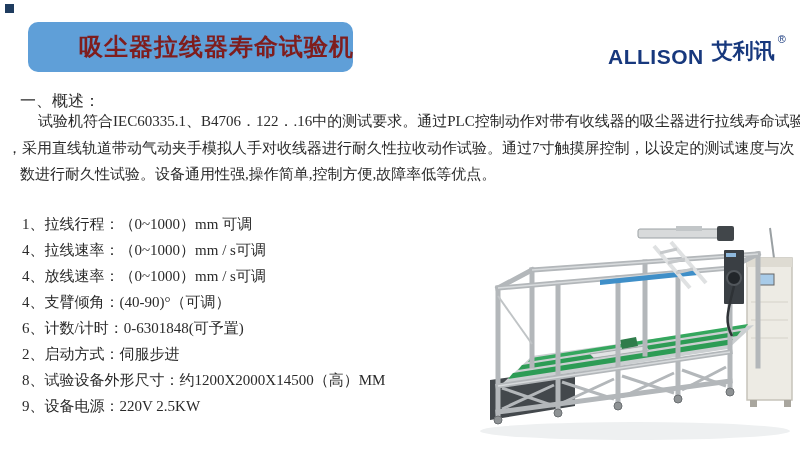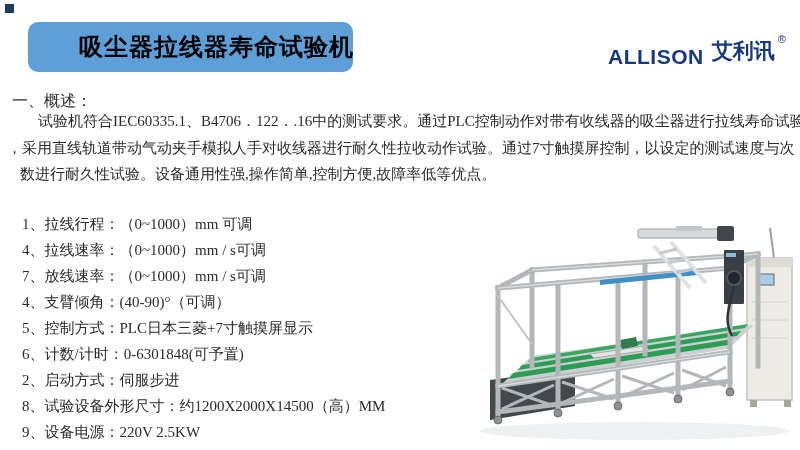--- a/index.html
+++ b/index.html
@@ -1,27 +1,27 @@
 <!DOCTYPE html>
 <html lang="zh"><head>
 <meta charset="utf-8">
 <style>
   html,body{margin:0;padding:0;background:#fff;}
   .page{position:relative;width:800px;height:450px;background:#ffffff;overflow:hidden;
         font-family:"Liberation Serif","DejaVu Serif",serif;color:#2a2a2a;}
   .corner-square{position:absolute;left:5px;top:4px;width:9px;height:9px;background:#1f3c5f;}
   .title-bar{position:absolute;left:28px;top:22px;width:325px;height:50px;background:#5f9fd8;
              border-radius:10px;display:flex;align-items:center;box-sizing:border-box;padding-left:17px;}
-  .title-text{font-size:24px;font-weight:bold;color:#000000;letter-spacing:1px;white-space:nowrap;padding-left:34px;}
+  .title-text{font-size:24px;font-weight:bold;color:#7f1d1d;letter-spacing:1px;white-space:nowrap;padding-left:34px;}
   .logo{position:absolute;left:608px;top:40px;display:flex;align-items:flex-start;color:#17387d;
         font-family:"Liberation Sans","DejaVu Sans",sans-serif;}
   .logo-en{font-size:21px;font-weight:800;letter-spacing:0.5px;line-height:22px;margin-top:6px;}
   .logo-cn{font-size:21px;font-weight:bold;margin-left:8px;line-height:22px;}
   .logo-reg{font-size:11px;margin-left:3px;margin-top:-7px;}
-  .overview-heading{position:absolute;left:12px;top:91px;font-size:16px;white-space:nowrap;}
+  .overview-heading{position:absolute;left:20px;top:91px;font-size:16px;white-space:nowrap;}
   .overview-lines{position:absolute;left:20px;top:108px;font-size:15px;line-height:26.5px;}
   .overview-lines .tline{white-space:nowrap;}
   .overview-lines .tline.indent{padding-left:18px;}
   .overview-lines .tline.hang{margin-left:-13px;}
   .params-heading{position:absolute;left:20px;top:192px;font-size:16px;white-space:nowrap;}
   .param-list{position:absolute;left:22px;top:211px;font-size:15px;line-height:26px;}
   .param-list .param-line{white-space:nowrap;}
   .machine-photo{position:absolute;left:440px;top:216px;width:360px;height:234px;}
 </style>
 </head>
@@ -46,23 +46,22 @@
   <div class="overview-lines">
     <div class="tline indent">试验机符合IEC60335.1、B4706．122．.16中的测试要求。通过PLC控制动作对带有收线器的吸尘器进行拉线寿命试验</div>
     <div class="tline hang">，采用直线轨道带动气动夹手模拟人手对收线器进行耐久性拉收动作试验。通过7寸触摸屏控制，以设定的测试速度与次</div>
     <div class="tline">数进行耐久性试验。设备通用性强,操作简单,控制方便,故障率低等优点。</div>
   </div>
 
 
   <div class="param-list">
     <div class="param-line">1、拉线行程：（0~1000）mm 可调</div>
     <div class="param-line">4、拉线速率：（0~1000）mm / s可调</div>
-    <div class="param-line">7、放线速率：（0~1000）mm / s可调</div>
+    <div class="param-line">4、放线速率：（0~1000）mm / s可调</div>
     <div class="param-line">4、支臂倾角：(40-90)°（可调）</div>
-    <div class="param-line">5、控制方式：PLC日本三菱+7寸触摸屏显示</div>
     <div class="param-line">6、计数/计时：0-6301848(可予置)</div>
     <div class="param-line">2、启动方式：伺服步进</div>
     <div class="param-line">8、试验设备外形尺寸：约1200X2000X14500（高）MM</div>
     <div class="param-line">9、设备电源：220V 2.5KW</div>
   </div>
 
   <svg class="machine-photo" viewBox="0 0 360 234" xmlns="http://www.w3.org/2000/svg">
 
     <ellipse cx="195" cy="215" rx="155" ry="9" fill="#eef0f1"></ellipse>
 

